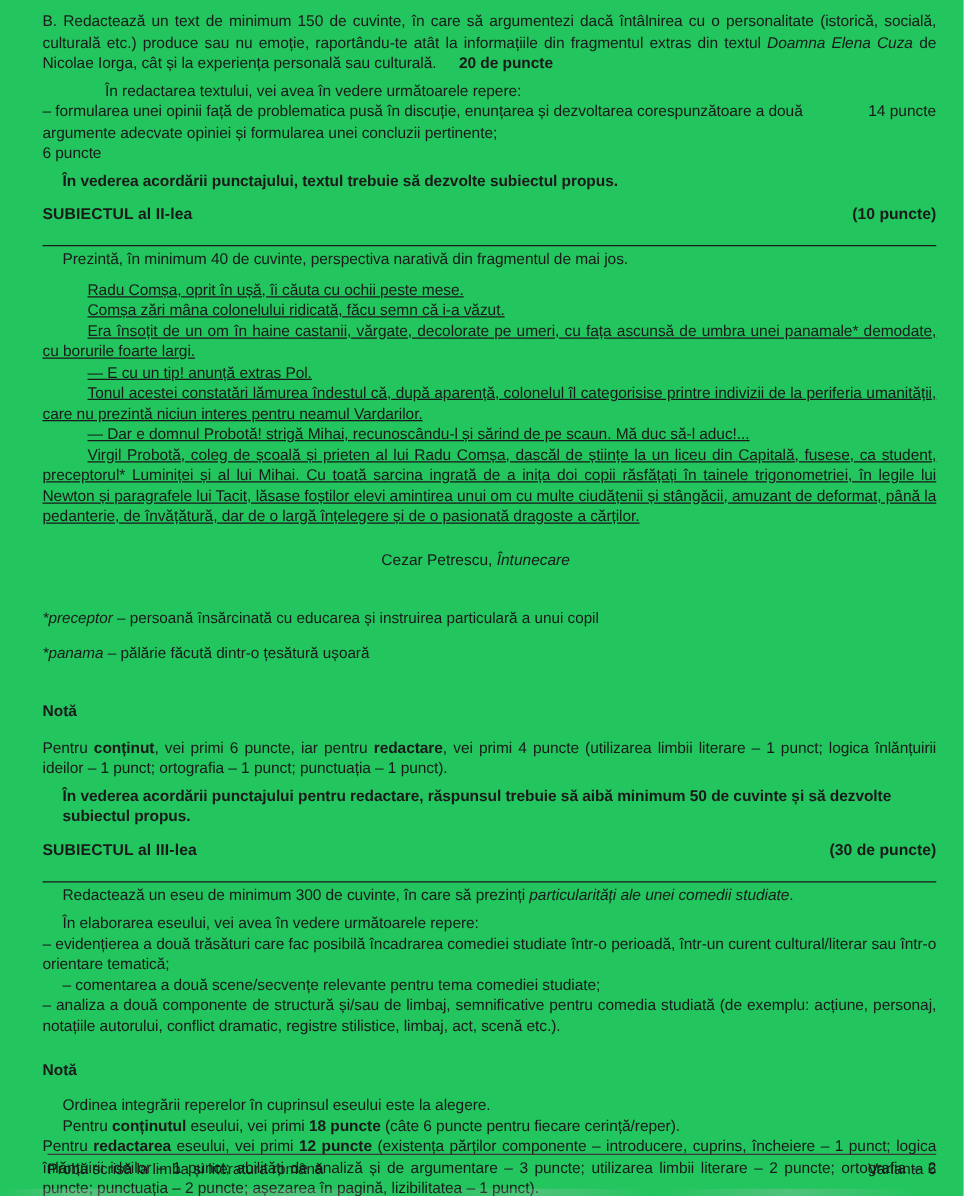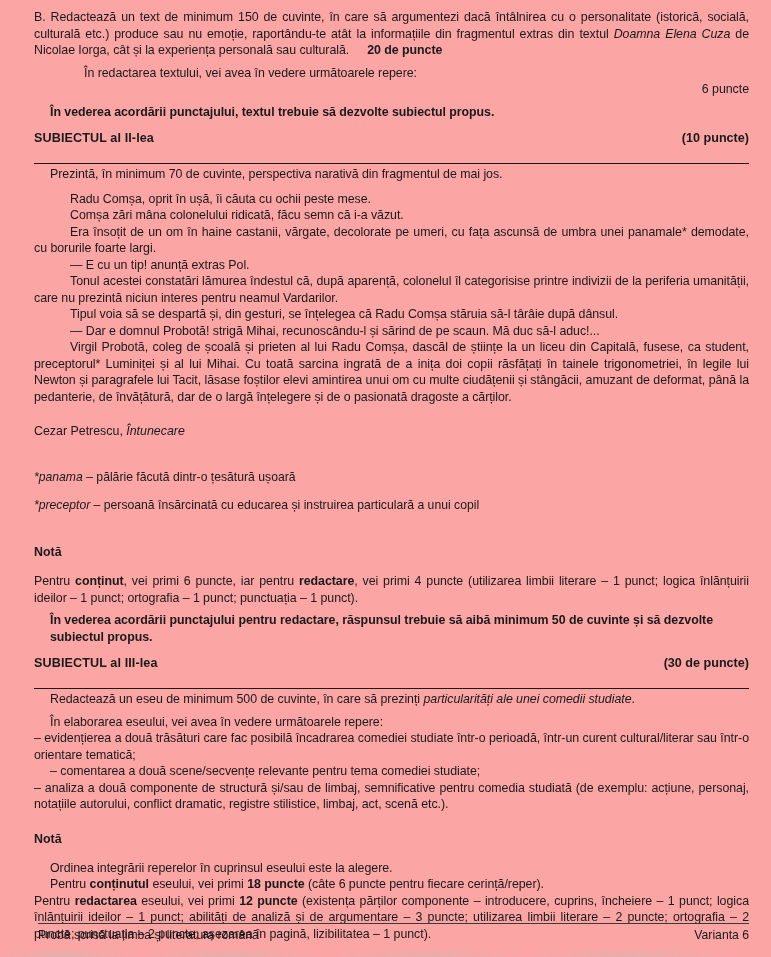--- a/index.html
+++ b/index.html
@@ -13,37 +13,37 @@
     font-family: "Liberation Sans", sans-serif;
     color: #1a1a1a;
     -webkit-font-smoothing: none;
   }
   .page {
     position: relative;
     width: 771px;
     height: 957px;
     box-sizing: border-box;
     padding: 9px 22px 0 34px;
-    background: #fca5a5;
+    background: #22c55e;
     overflow: hidden;
   }
   .p {
     font-size: 12.4px;
     line-height: 16.5px;
     text-align: justify;
     margin: 0;
     letter-spacing: -0.05px;
   }
   .p.nj { text-align: left; margin-left: 16px; }
   .gap-s { height: 6px; }
   .gap-m { height: 10px; }
   .b { font-weight: bold; }
   .i { font-style: italic; }
   .indent { text-indent: 34px; }
-  .right { text-align: right; }
+  .right { text-align: left; }
 
   
   .linerow {
     display: flex;
     align-items: baseline;
     justify-content: space-between;
     font-size: 12.4px;
     line-height: 16.5px;
   }
   .linerow .lead { flex: 0 1 auto; }
@@ -70,26 +70,26 @@
     line-height: 16.5px;
     font-weight: bold;
   }
   .fn {
     font-size: 12.2px;
     line-height: 15.5px;
   }
   .quote {
     margin-top: 2px;
   }
-  .quote .p { text-indent: 36px; }
+  .quote .p { text-indent: 36px; text-decoration: underline; }
 
   .attrib {
     font-size: 12.4px;
     line-height: 16.5px;
-    text-align: left;
+    text-align: center;
     padding-right: 22px;
   }
 
   .footer {
     position: absolute;
     left: 38px;
     right: 22px;
     bottom: 14px;
   }
   .footer .rule {
@@ -119,79 +119,82 @@
 
 <div class="page">
 
   <div>
     <p class="p"><span>B. Redactează un text de minimum 150 de cuvinte, în care să argumentezi dacă întâlnirea cu o personalitate (istorică, socială, culturală etc.) produce sau nu emoție, raportându-te atât la informațiile din fragmentul extras din textul </span><span class="i">Doamna Elena Cuza</span><span> de Nicolae Iorga, cât și la experiența personală sau culturală.</span><span style="display:inline-block;width:18px"></span><span class="b">20 de puncte</span></p>
 
     <div class="gap-s"></div>
 
     <p class="p nj indent">În redactarea textului, vei avea în vedere următoarele repere:</p>
 
+    <div class="linerow">
+      <span class="lead"><span class="p" style="display:inline">– formularea unei opinii față de problematica pusă în discuție, enunțarea și dezvoltarea corespunzătoare a două argumente adecvate opiniei și formularea unei concluzii pertinente;</span></span>
+      <span class="pts">14 puncte</span>
+    </div>
 
     <p class="p right">6 puncte</p>
 
     <div class="gap-s"></div>
 
     <p class="p nj b">În vederea acordării punctajului, textul trebuie să dezvolte subiectul propus.</p>
   </div>
 
   <div class="gap-m"></div>
 
   <div>
     <div class="subject">
       <span class="title">SUBIECTUL al II-lea</span>
       <span class="pts">(10 puncte)</span>
     </div>
 
-    <p class="p nj">Prezintă, în minimum 70 de cuvinte, perspectiva narativă din fragmentul de mai jos.</p>
+    <p class="p nj">Prezintă, în minimum 40 de cuvinte, perspectiva narativă din fragmentul de mai jos.</p>
 
     <div class="gap-s"></div>
 
     <div class="quote">
       <p class="p">Radu Comșa, oprit în ușă, îi căuta cu ochii peste mese.</p>
       <p class="p">Comșa zări mâna colonelului ridicată, făcu semn că i-a văzut.</p>
       <p class="p">Era însoțit de un om în haine castanii, vărgate, decolorate pe umeri, cu fața ascunsă de umbra unei panamale* demodate, cu borurile foarte largi.</p>
       <p class="p">— E cu un tip! anunță extras Pol.</p>
       <p class="p">Tonul acestei constatări lămurea îndestul că, după aparență, colonelul îl categorisise printre indivizii de la periferia umanității, care nu prezintă niciun interes pentru neamul Vardarilor.</p>
-      <p class="p">Tipul voia să se despartă și, din gesturi, se înțelegea că Radu Comșa stăruia să-l târâie după dânsul.</p>
       <p class="p">— Dar e domnul Probotă! strigă Mihai, recunoscându-l și sărind de pe scaun. Mă duc să-l aduc!...</p>
       <p class="p">Virgil Probotă, coleg de școală și prieten al lui Radu Comșa, dascăl de științe la un liceu din Capitală, fusese, ca student, preceptorul* Luminiței și al lui Mihai. Cu toată sarcina ingrată de a inița doi copii răsfățați în tainele trigonometriei, în legile lui Newton și paragrafele lui Tacit, lăsase foștilor elevi amintirea unui om cu multe ciudățenii și stângăcii, amuzant de deformat, până la pedanterie, de învățătură, dar de o largă înțelegere și de o pasionată dragoste a cărților.</p>
     </div>
 
     <div class="gap-s"></div>
 
     <p class="attrib"><span>Cezar Petrescu, </span><span class="i">Întunecare</span></p>
 
     <div class="gap-s"></div>
 
+    <p class="fn"><span class="i">*preceptor</span><span> – persoană însărcinată cu educarea și instruirea particulară a unui copil</span></p>
     <p class="fn"><span class="i">*panama</span><span> – pălărie făcută dintr-o țesătură ușoară</span></p>
-    <p class="fn"><span class="i">*preceptor</span><span> – persoană însărcinată cu educarea și instruirea particulară a unui copil</span></p>
 
     <div class="gap-s"></div>
 
     <p class="note-head">Notă</p>
     <p class="p"><span>Pentru </span><span class="b">conținut</span><span>, vei primi 6 puncte, iar pentru </span><span class="b">redactare</span><span>, vei primi 4 puncte (utilizarea limbii literare – 1 punct; logica înlănțuirii ideilor – 1 punct; ortografia – 1 punct; punctuația – 1 punct).</span></p>
 
     <div class="gap-s"></div>
 
     <p class="p nj b">În vederea acordării punctajului pentru redactare, răspunsul trebuie să aibă minimum 50 de cuvinte și să dezvolte subiectul propus.</p>
   </div>
 
   <div class="gap-m"></div>
 
   <div>
     <div class="subject">
       <span class="title">SUBIECTUL al III-lea</span>
       <span class="pts">(30 de puncte)</span>
     </div>
 
-    <p class="p nj"><span>Redactează un eseu de minimum 500 de cuvinte, în care să prezinți </span><span class="i">particularități ale unei comedii studiate</span><span>.</span></p>
+    <p class="p nj"><span>Redactează un eseu de minimum 300 de cuvinte, în care să prezinți </span><span class="i">particularități ale unei comedii studiate</span><span>.</span></p>
 
     <div class="gap-s"></div>
 
     <p class="p nj">În elaborarea eseului, vei avea în vedere următoarele repere:</p>
     <p class="p">– evidențierea a două trăsături care fac posibilă încadrarea comediei studiate într-o perioadă, într-un curent cultural/literar sau într-o orientare tematică;</p>
     <p class="p nj">– comentarea a două scene/secvențe relevante pentru tema comediei studiate;</p>
     <p class="p">– analiza a două componente de structură și/sau de limbaj, semnificative pentru comedia studiată (de exemplu: acțiune, personaj, notațiile autorului, conflict dramatic, registre stilistice, limbaj, act, scenă etc.).</p>
 
     <div class="gap-s"></div>
 

